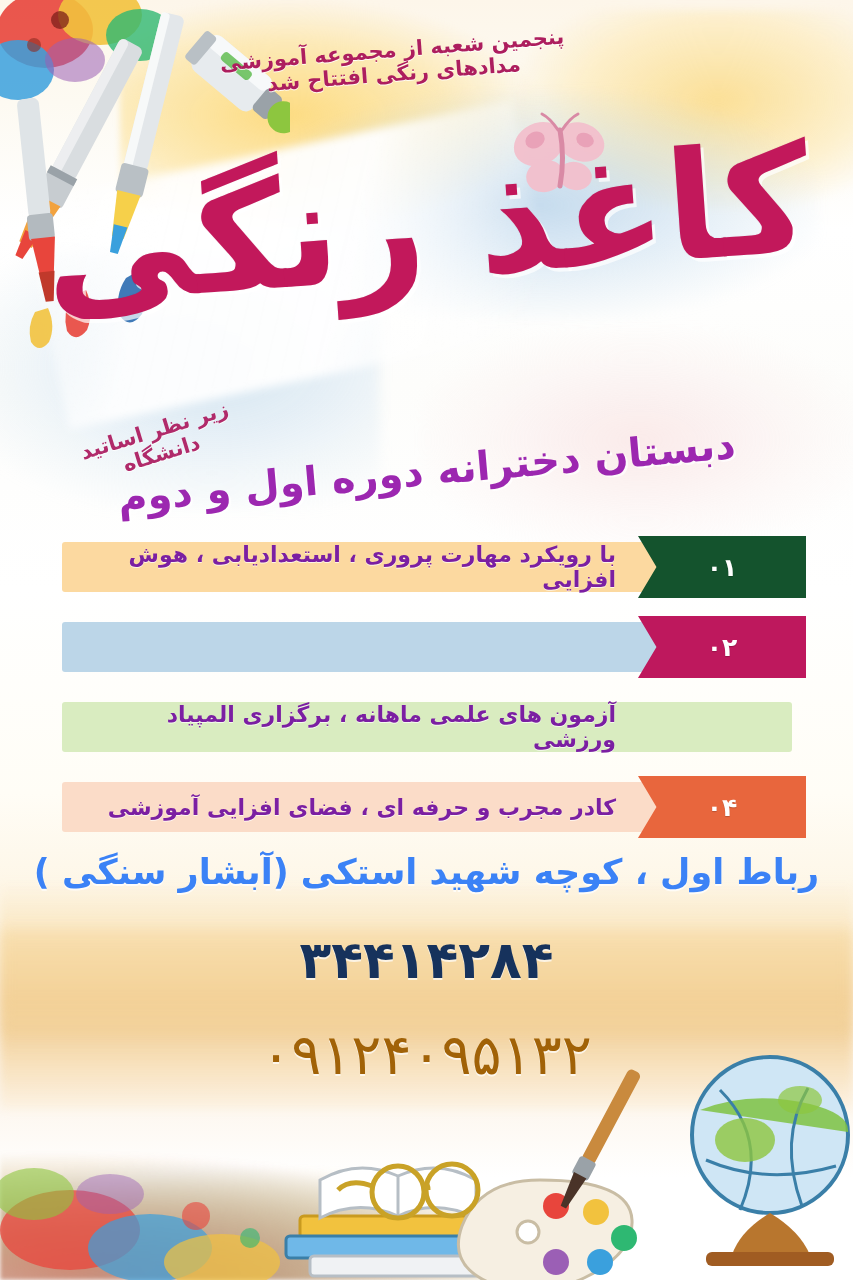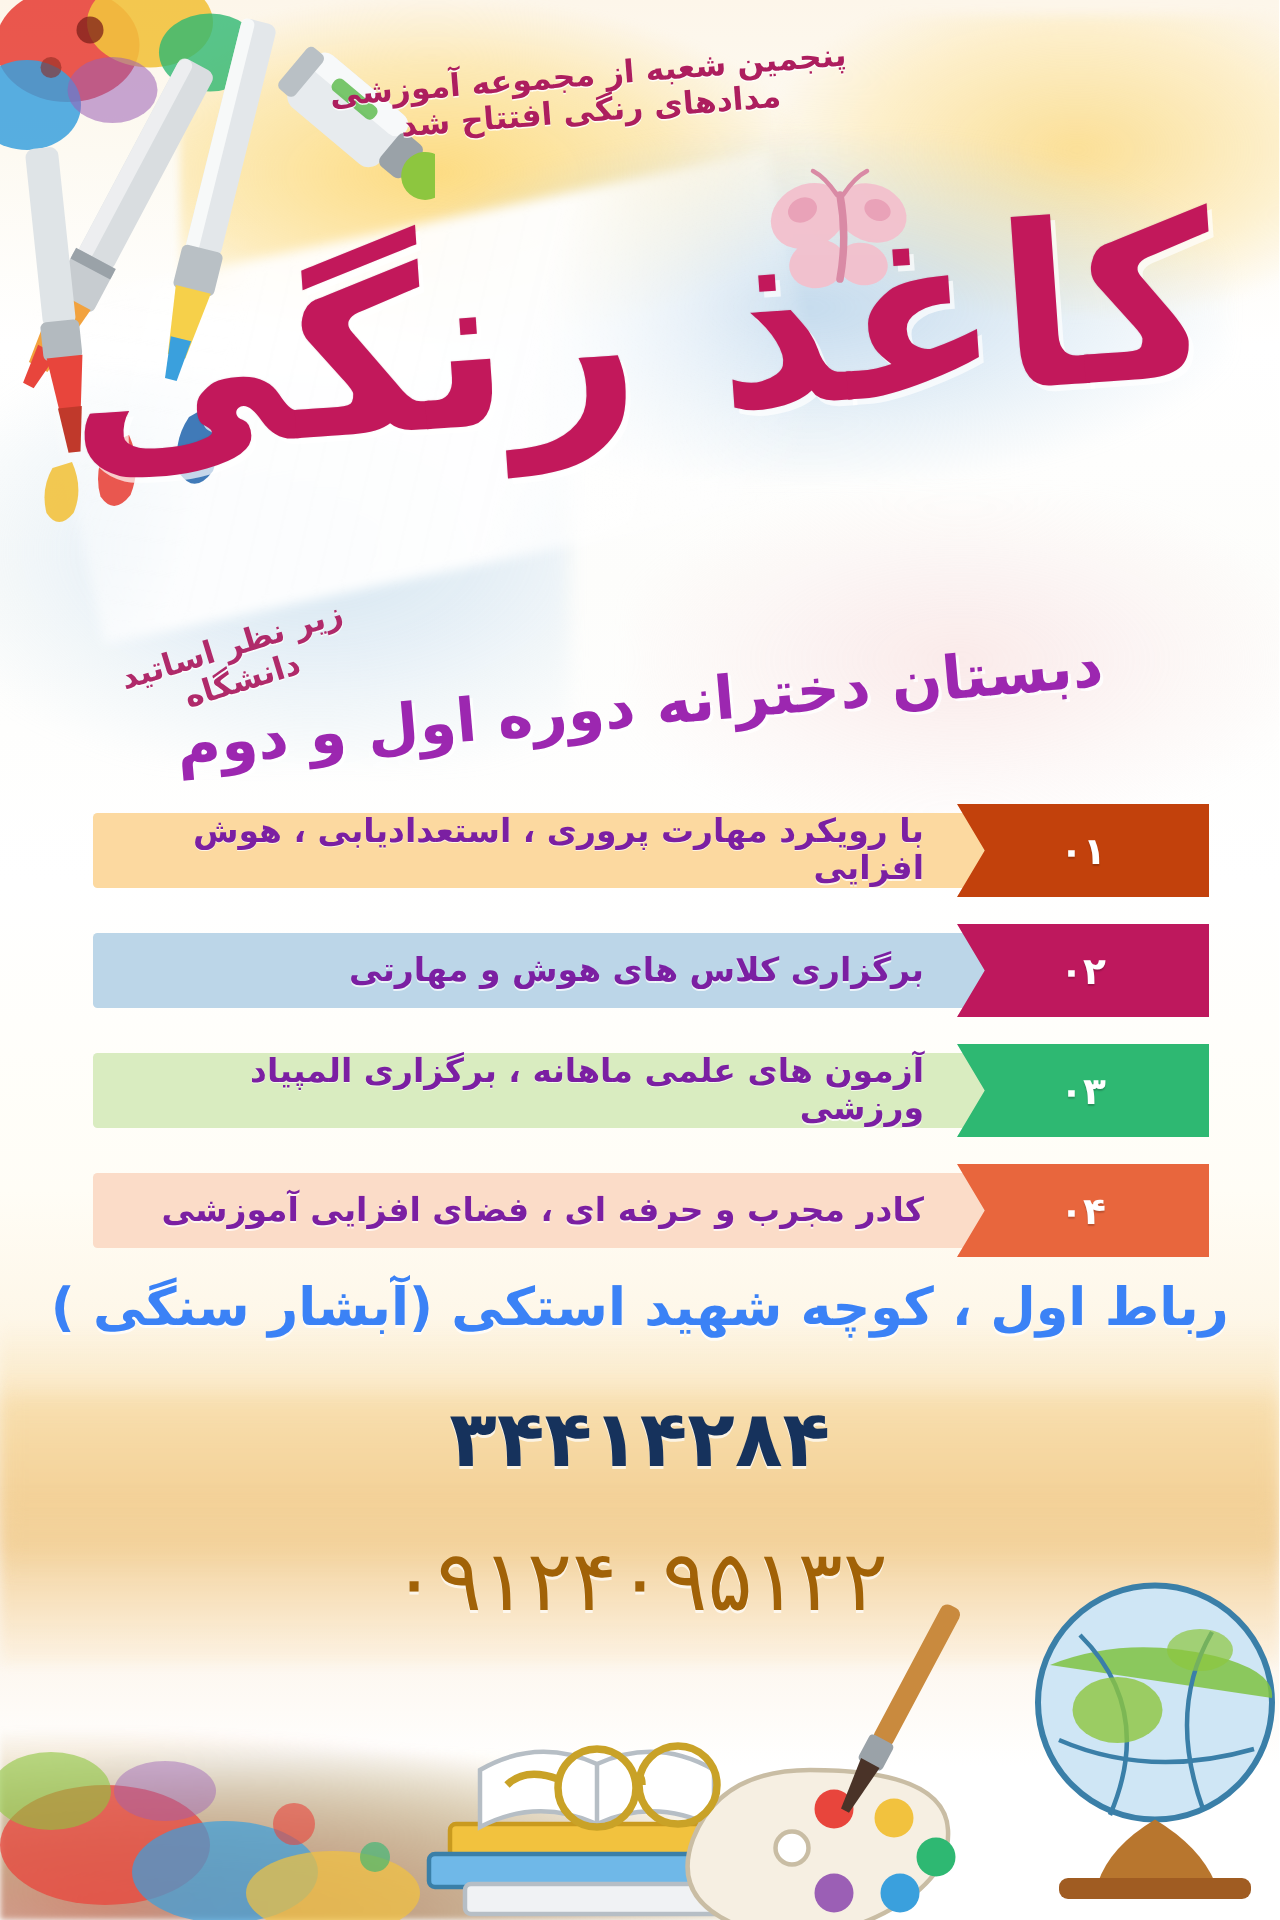--- a/index.html
+++ b/index.html
@@ -333,31 +333,29 @@
 
   <div class="main-title">کاغذ رنگی</div>
 
   <div class="supervision">زیر نظر اساتید دانشگاه</div>
 
   <div class="subtitle">دبستان دخترانه دوره اول و دوم</div>
 
   <div class="features" id="features">
       <div class="feature-row">
         <div class="feature-bar" style="background: rgb(252, 217, 160);"></div>
-        <div class="feature-num" style="background: #c2410c;">۰۱</div>
+        <div class="feature-num" style="background: #14532d;">۰۱</div>
         <div class="feature-text">با رویکرد مهارت پروری ، استعدادیابی ، هوش افزایی</div>
       </div>
       <div class="feature-row">
         <div class="feature-bar" style="background: rgb(188, 214, 232);"></div>
         <div class="feature-num" style="background: #be185d;">۰۲</div>
-        <div class="feature-text">برگزاری کلاس های هوش و مهارتی</div>
       </div>
       <div class="feature-row">
         <div class="feature-bar" style="background: rgb(217, 236, 192);"></div>
-        <div class="feature-num" style="background: rgb(46, 184, 114);">۰۳</div>
         <div class="feature-text">آزمون های علمی ماهانه ، برگزاری المپیاد ورزشی</div>
       </div>
       <div class="feature-row">
         <div class="feature-bar" style="background: rgb(251, 220, 200);"></div>
         <div class="feature-num" style="background: rgb(232, 102, 61);">۰۴</div>
         <div class="feature-text">کادر مجرب و حرفه ای ، فضای افزایی آموزشی</div>
       </div>
     </div>
 
   <div class="address">رباط اول ، کوچه شهید استکی (آبشار سنگی )</div>

